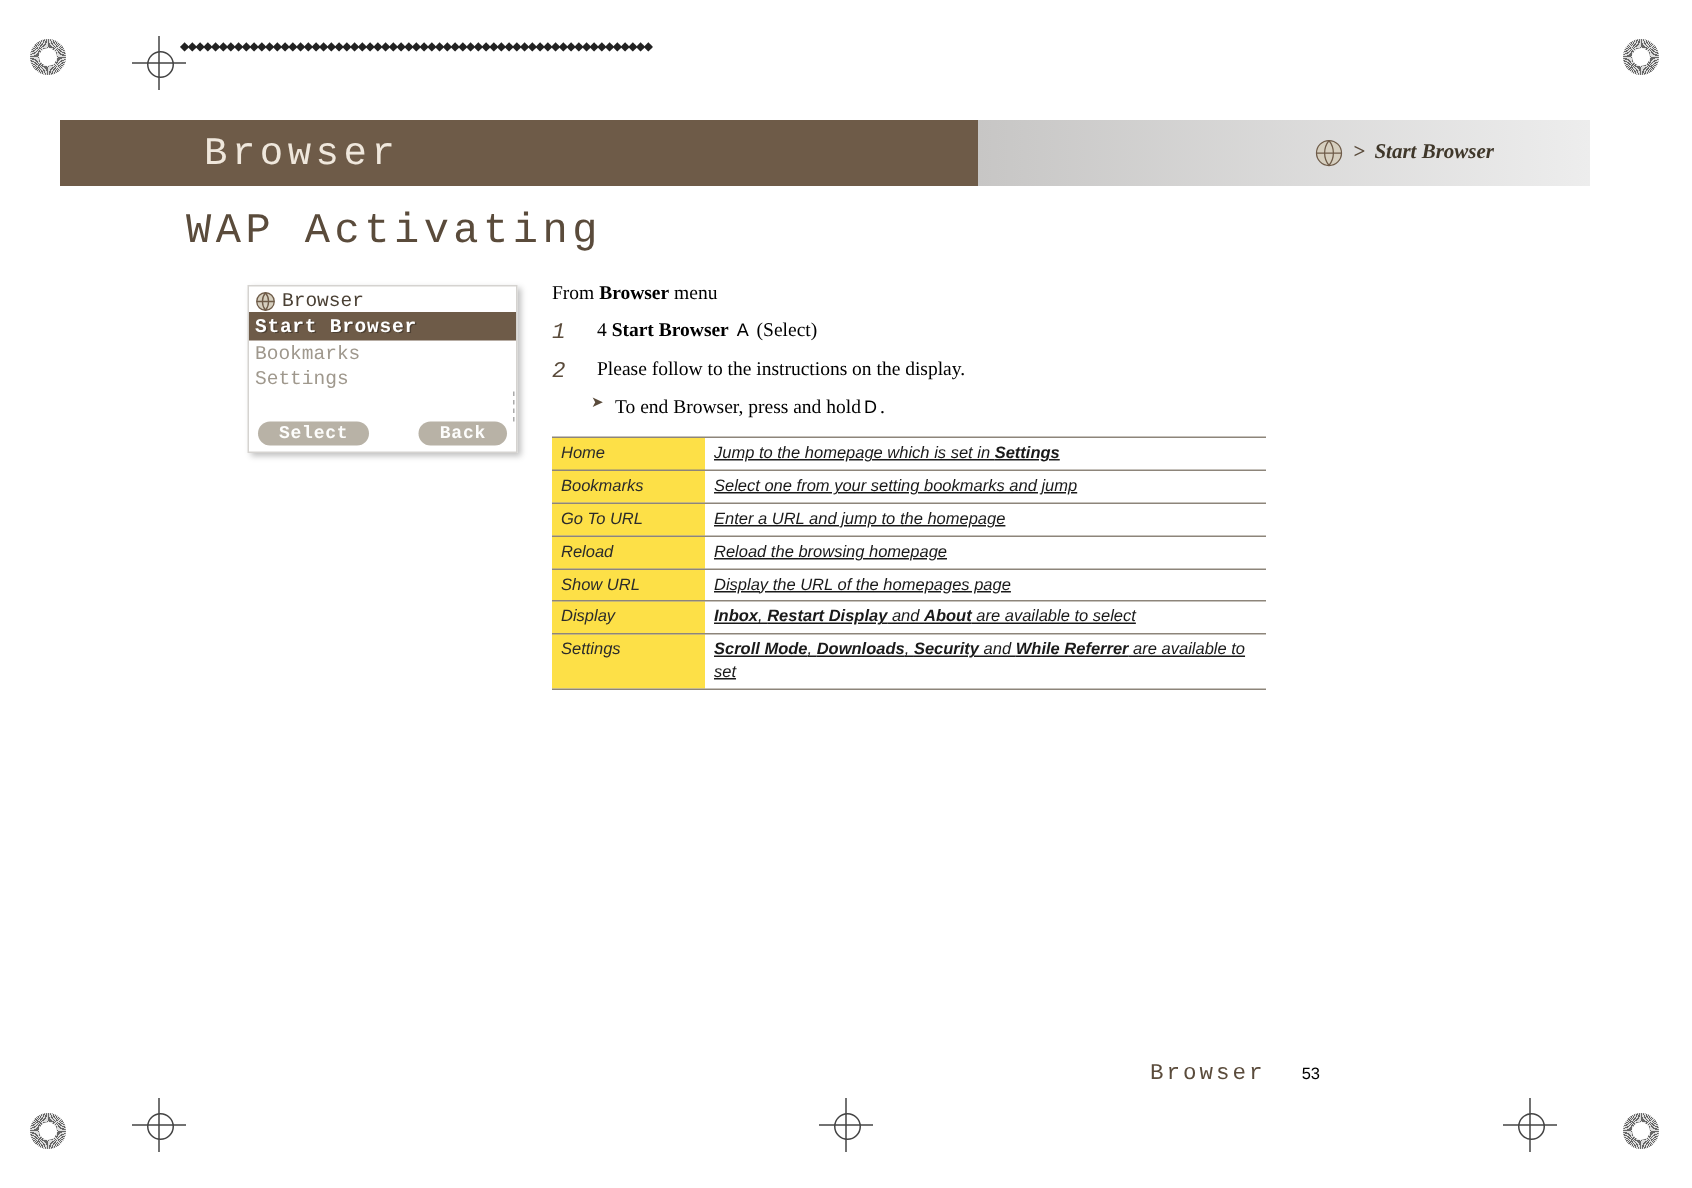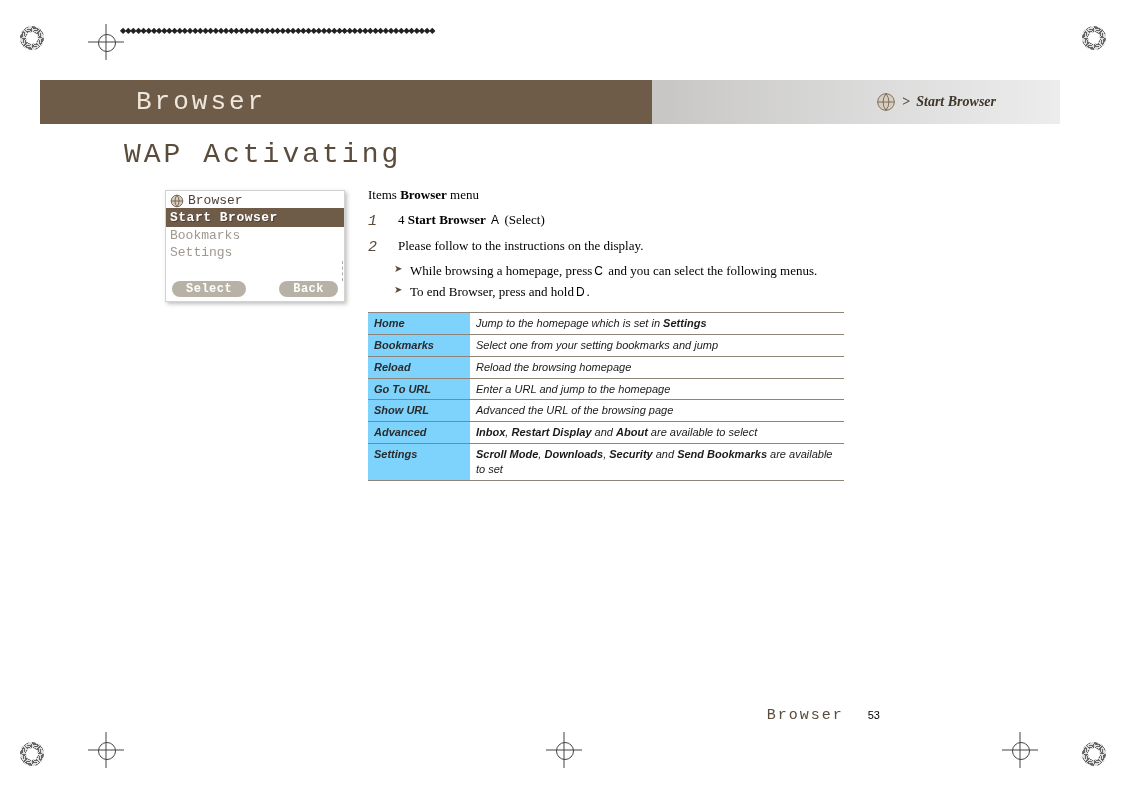--- a/index.html
+++ b/index.html
@@ -252,27 +252,28 @@
     font-size: 11px;
     line-height: 1.35;
   }
   .opt-table td {
     border-top: 1px solid #8d857a;
     border-bottom: 1px solid #8d857a;
     padding: 3px 6px;
     vertical-align: top;
   }
   .opt-table td.k {
-    background: #7dd3fc;
-    font-weight: bold;
+    background: #fde047;
+    font-weight: normal;
     width: 90px;
     color: #2b2b2b;
   }
   .opt-table td.v {
     color: #1a1a1a;
+    text-decoration: underline;
   }
   .opt-table b { font-weight: bold; }
 
   
   .footer {
     position: absolute;
     left: 124px;
     bottom: 68px;
     width: 756px;
     display:flex;
@@ -361,76 +362,73 @@
   <div class="item">Settings</div>
   <div class="spacer"></div>
   <div class="softkeys">
     <span class="softkey">Select</span>
     <span class="softkey">Back</span>
   </div>
 </div>
 
 <div class="body-col">
   <div class="from-line">
-    <span>Items </span><b>Browser</b><span> menu</span>
+    <span>From </span><b>Browser</b><span> menu</span>
   </div>
 
   <div class="step">
     <div class="step-n">1</div>
     <div class="step-body">
       <span>4 </span>
       <b>Start Browser</b>
       <span class="key-cap">A</span>
       <span class="paren">(<span>Select</span>)</span>
     </div>
   </div>
 
   <div class="step">
     <div class="step-n">2</div>
     <div class="step-body">Please follow to the instructions on the display.</div>
   </div>
 
   <div class="note-list">
     <div class="note">
-      <span>While browsing a homepage, press</span><span class="key-cap">C</span><span> and you can select the following menus.</span>
-    </div>
-    <div class="note">
       <span>To end Browser, press and hold</span><span class="key-cap">D</span><span>.</span>
     </div>
   </div>
 
   <table class="opt-table">
     <tbody id="opt-body">
         <tr>
           <td class="k">Home</td>
           <td class="v">Jump to the homepage which is set in <b>Settings</b></td>
         </tr>
         <tr>
           <td class="k">Bookmarks</td>
           <td class="v">Select one from your setting bookmarks and jump</td>
         </tr>
         <tr>
+          <td class="k">Go To URL</td>
+          <td class="v">Enter a URL and jump to the homepage</td>
+        </tr>
+        <tr>
           <td class="k">Reload</td>
           <td class="v">Reload the browsing homepage</td>
         </tr>
         <tr>
-          <td class="k">Go To URL</td>
-          <td class="v">Enter a URL and jump to the homepage</td>
-        </tr>
-        <tr>
           <td class="k">Show URL</td>
-          <td class="v">Advanced the URL of the browsing page</td>
-        </tr>
-        <tr>
-          <td class="k">Advanced</td>
+          <td class="v">Display the URL of the homepages page</td>
+        </tr>
+        <tr>
+          <td class="k">Display</td>
           <td class="v"><b>Inbox</b>, <b>Restart Display</b> and <b>About</b> are available to select</td>
         </tr>
         <tr>
           <td class="k">Settings</td>
-          <td class="v"><b>Scroll Mode</b>, <b>Downloads</b>, <b>Security</b> and <b>Send Bookmarks</b> are available to set</td>
+          <td class="v"><b>Scroll Mode</b>, <b>Downloads</b>, <b>Security</b> and <b>While Referrer</b> are available to set</td>
         </tr>
       </tbody>
   </table>
 </div>
 
 <div class="footer">
   <span class="sec">Browser</span>
   <span class="pn">53</span>
 </div>
 

